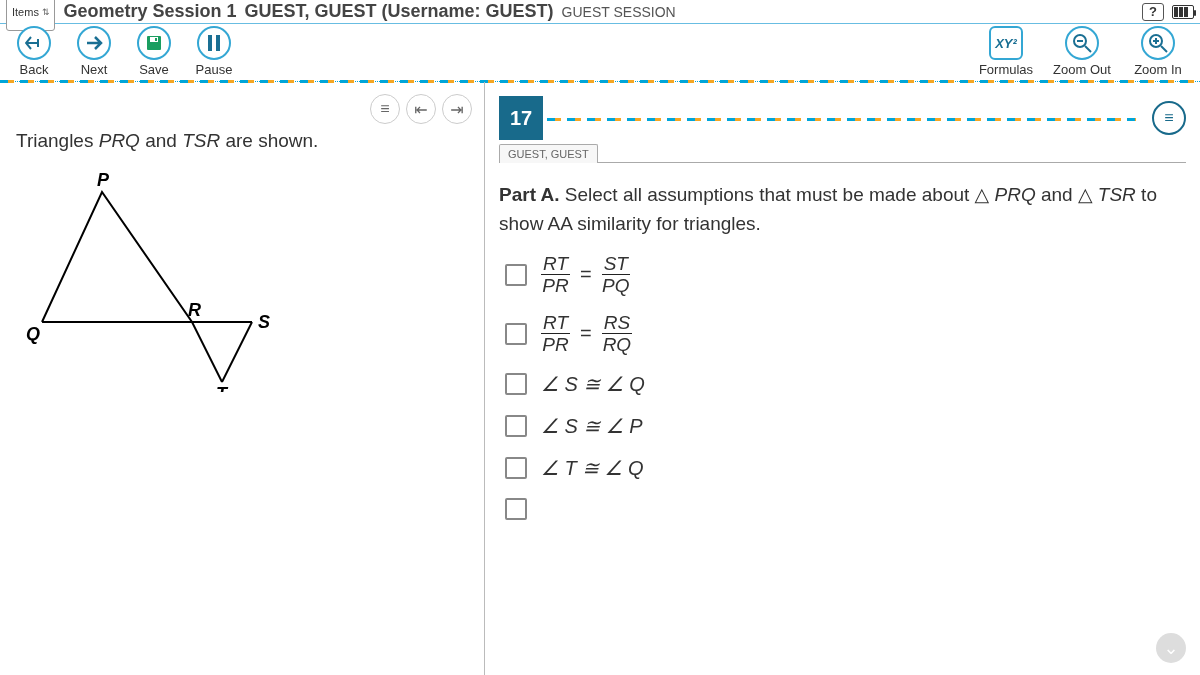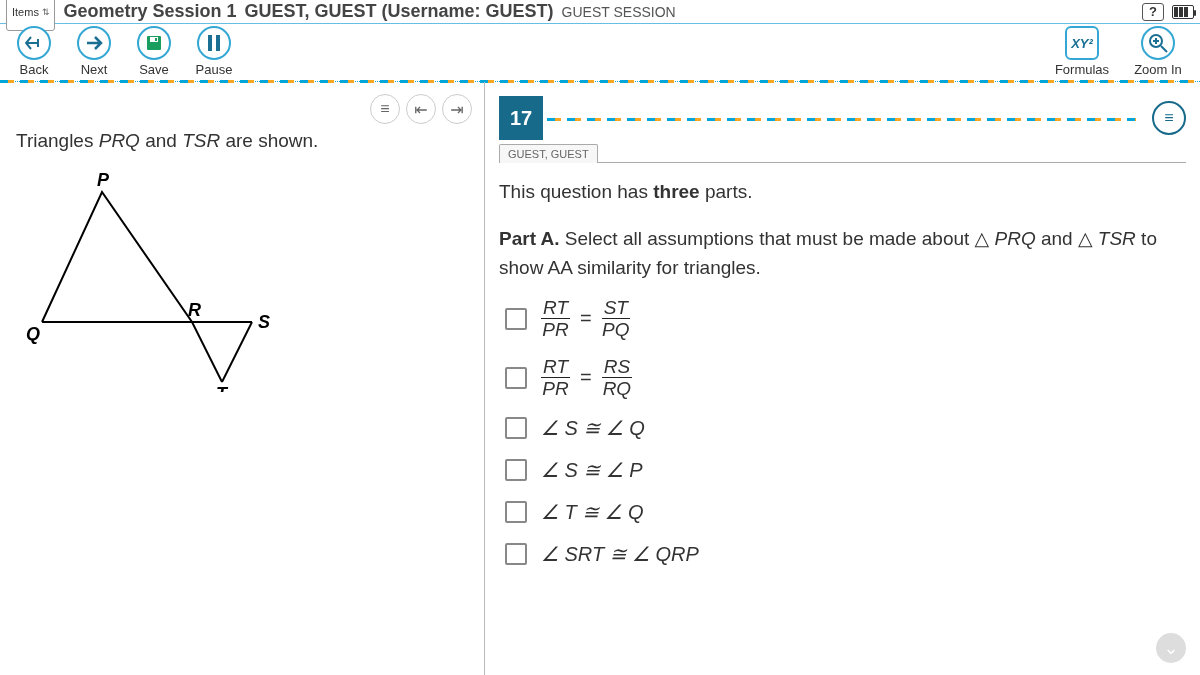--- a/index.html
+++ b/index.html
@@ -118,20 +118,30 @@
         <span>XY²</span>
       </div>
     <span>Formulas</span>
   </div>
   <div class="tool small">
     <div class="ico">
         <svg width="20" height="20" viewBox="0 0 20 20">
           <circle cx="8" cy="8" r="6" fill="none" stroke="#1a6f93" stroke-width="2"></circle>
           <line x1="13" y1="13" x2="19" y2="19" stroke="#1a6f93" stroke-width="2"></line>
           <line x1="5" y1="8" x2="11" y2="8" stroke="#1a6f93" stroke-width="2"></line>
+        </svg>
+      </div>
+    <span>Zoom Out</span>
+  </div>
+  <div class="tool small">
+    <div class="ico">
+        <svg width="20" height="20" viewBox="0 0 20 20">
+          <circle cx="8" cy="8" r="6" fill="none" stroke="#1a6f93" stroke-width="2"></circle>
+          <line x1="13" y1="13" x2="19" y2="19" stroke="#1a6f93" stroke-width="2"></line>
+          <line x1="5" y1="8" x2="11" y2="8" stroke="#1a6f93" stroke-width="2"></line>
           <line x1="8" y1="5" x2="8" y2="11" stroke="#1a6f93" stroke-width="2"></line>
         </svg>
       </div>
     <span>Zoom In</span>
   </div>
 </div>
 
 <div class="workspace">
 
   <div class="left-pane">
@@ -167,23 +177,20 @@
   <div class="right-pane">
     <div class="q-header">
       <div class="qnum">17</div>
       <div class="round-btn">
           <span>≡</span>
         </div>
     </div>
     <span class="tab-guest">GUEST, GUEST</span>
     <div class="section-underline"></div>
 
-    <div class="intro">
-      <span>This question has </span><b>three</b><span> parts.</span>
-    </div>
 
     <div class="part">
       <b>Part A.</b><span> Select all assumptions that must be made about  </span><span class="tri">△ </span><em>PRQ</em><span> and </span><span class="tri">△ </span><em>TSR</em><span> to show AA similarity for triangles.</span>
     </div>
 
     <div class="opts">
       <div class="opt">
         <div class="chk"></div>
         <div class="math">
           <span class="frac">
@@ -218,21 +225,20 @@
       <div class="opt">
         <div class="chk"></div>
         <div class="math">∠ S ≅ ∠ P</div>
       </div>
       <div class="opt">
         <div class="chk"></div>
         <div class="math">∠ T ≅ ∠ Q</div>
       </div>
       <div class="opt">
         <div class="chk"></div>
-        <div class="math">∠ SRT ≅ ∠ QRP</div>
       </div>
     </div>
 
     <div class="scroll-down">
         <span>⌄</span>
       </div>
   </div>
 </div>
 
 </body></html>

